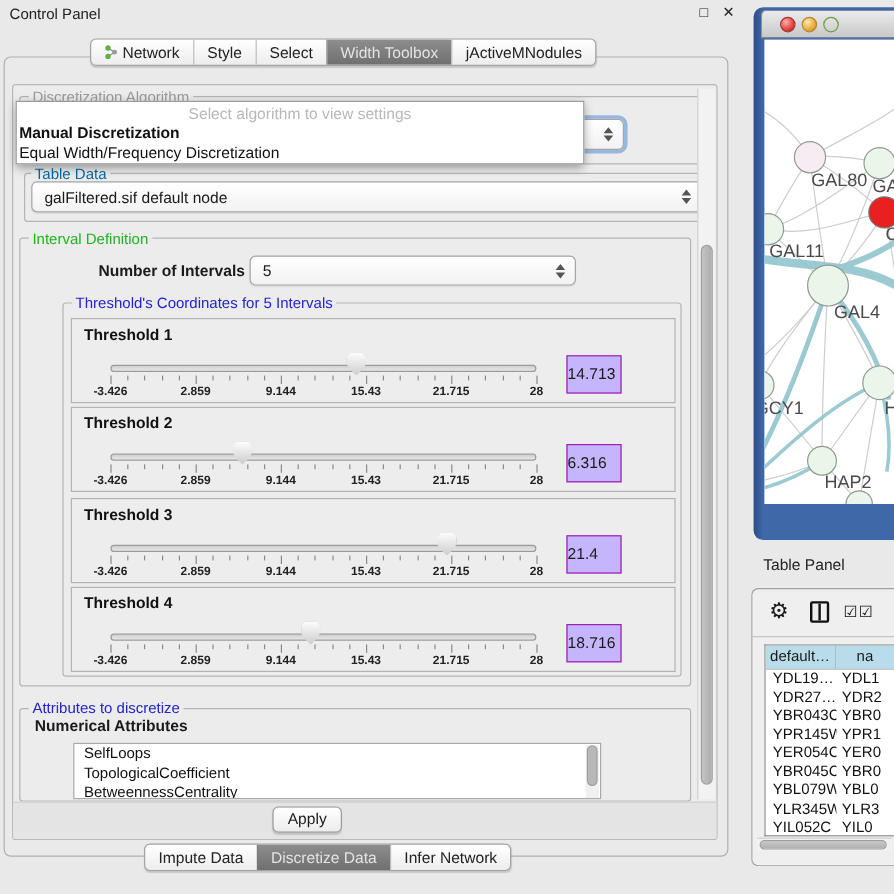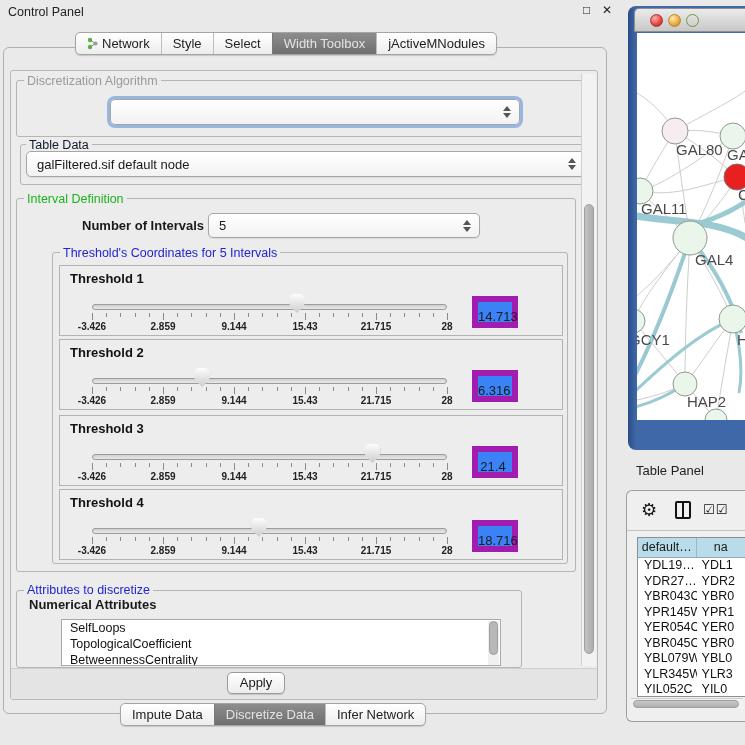--- a/index.html
+++ b/index.html
@@ -60,22 +60,22 @@
   .th-title { position:absolute; left:10px; top:5px; font-size:13px; font-weight:bold; color:#111; }
   .track { position:absolute; left:32px; top:38px; width:355px; height:6px; border-radius:3px; border:1px solid #9b9b9b;
            background:linear-gradient(#cfcfcf,#e8e8e8); }
   .handle { position:absolute; top:28px; width:16px; height:19px; background:linear-gradient(#fdfdfd,#cccccc);
             clip-path:polygon(50% 100%,8% 66%,0 45%,0 22%,22% 0,78% 0,100% 22%,100% 45%,92% 66%);
             filter:drop-shadow(0 0 1px #777); }
   .tick { position:absolute; top:47px; width:1px; background:#8a8a8a; }
   .tick.minor { height:4px; }
   .tick.major { height:7px; }
   .tick-label { position:absolute; top:55px; width:44px; text-align:center; font-size:10px; font-weight:bold; color:#222; }
-  .value-box { position:absolute; left:412px; top:30px; width:46px; height:32px; background:#3b82f6; border:6px solid #a21caf;
-               font-size:13px; line-height:30px; text-align:center; padding-right:4px; }
+  .value-box { position:absolute; left:412px; top:30px; width:46px; height:32px; background:#c4b5fd; border:1px solid #a21caf;
+               font-size:13px; line-height:30px; text-align:left; padding-right:4px; }
 
   
   .attr-list { position:absolute; left:44px; top:28px; width:440px; height:47px; background:#fff; border:1px solid #a9a9a9; overflow:hidden; }
   .attr-item { font-size:12.5px; line-height:16px; padding-left:8px; color:#111; white-space:nowrap; }
   .attr-scroll { position:absolute; right:1px; top:1px; width:11px; height:45px; background:#f0f0f0; }
   .attr-thumb { position:absolute; left:1px; top:0; width:9px; height:34px; border-radius:5px; background:#b8b8b8; border:1px solid #9e9e9e; }
 
   
   .apply-bar { position:absolute; left:11px; top:668px; width:586px; height:31px; background:#e4e4e4; border-top:1px solid #cfcfcf; }
   .apply-btn { position:absolute; left:216px; top:3px; width:58px; height:22px; background:linear-gradient(#ffffff,#ececec);
@@ -139,31 +139,38 @@
       </div>
       <div class="seg">
         <span>jActiveMNodules</span>
       </div>
     </div>
 
   <div class="outer-panel"></div>
   <div class="inner-panel"></div>
 
   <div class="group" style="left:16px;top:80px;width:576px;height:57px;"></div>
-  <div class="group-label lbl-gray" style="left:24px;top:74px;">Discretization Algorithm</div>
+  <div class="group-label lbl-gray" style="left:24px;top:74px;text-decoration:underline;">Discretization Algorithm</div>
   <div class="combo focus-ring" style="left:110px;top:99px;width:410px;height:26px;">
     <span class="stepper">
         <i class="up"></i>
         <i class="dn"></i>
       </span>
   </div>
 
+  <div class="popup">
+    <div class="popup-hint">Select algorithm to view settings</div>
+    <div id="popup-items">
+        <div class="popup-item first">Manual Discretization</div>
+        <div class="popup-item">Equal Width/Frequency Discretization</div>
+      </div>
+  </div>
 
   <div class="group" style="left:20px;top:144px;width:572px;height:41px;"></div>
-  <div class="group-label" style="left:26px;top:138px;color:#0f172a;">Table Data</div>
+  <div class="group-label" style="left:26px;top:138px;color:#0369a1;">Table Data</div>
   <div class="combo" style="left:26px;top:151px;width:559px;height:26px;">
     <span>galFiltered.sif default node</span>
     <span class="stepper">
         <i class="up"></i>
         <i class="dn"></i>
       </span>
   </div>
 
   <div class="group" style="left:16px;top:198px;width:560px;height:374px;"></div>
   <div class="group-label lbl-green" style="left:24px;top:192px;">Interval Definition</div>
@@ -326,21 +333,21 @@
         <div class="tick-label" style="left: 81px;">2.859</div>
         <div class="tick-label" style="left: 152px;">9.144</div>
         <div class="tick-label" style="left: 223px;">15.43</div>
         <div class="tick-label" style="left: 294px;">21.715</div>
         <div class="tick-label" style="left: 365px;">28</div>
         <div class="value-box">18.716</div>
       </div>
     </div>
   <div class="group-label lbl-blue" style="left:60px;top:246px;">Threshold's Coordinates for 5 Intervals</div>
 
-  <div class="group" style="left:16px;top:590px;width:506px;height:78px;">
+  <div class="group" style="left:16px;top:590px;width:560px;height:78px;">
     <div style="position:absolute;left:12px;top:6px;font-size:13px;font-weight:bold;">Numerical Attributes</div>
     <div class="attr-list">
       <div id="attr-items">
           <div class="attr-item">SelfLoops</div>
           <div class="attr-item">TopologicalCoefficient</div>
           <div class="attr-item">BetweennessCentrality</div>
         </div>
       <div class="attr-scroll">
           <div class="attr-thumb"></div>
         </div>

